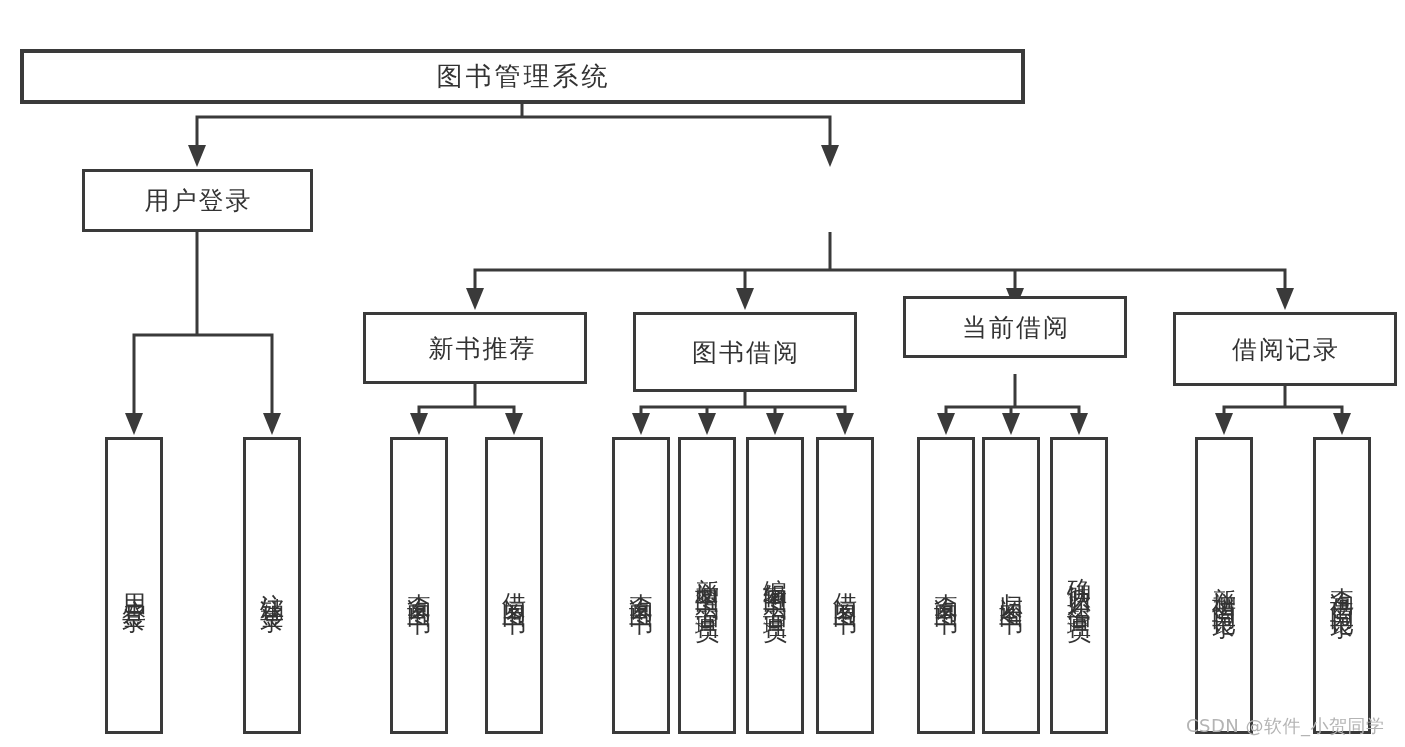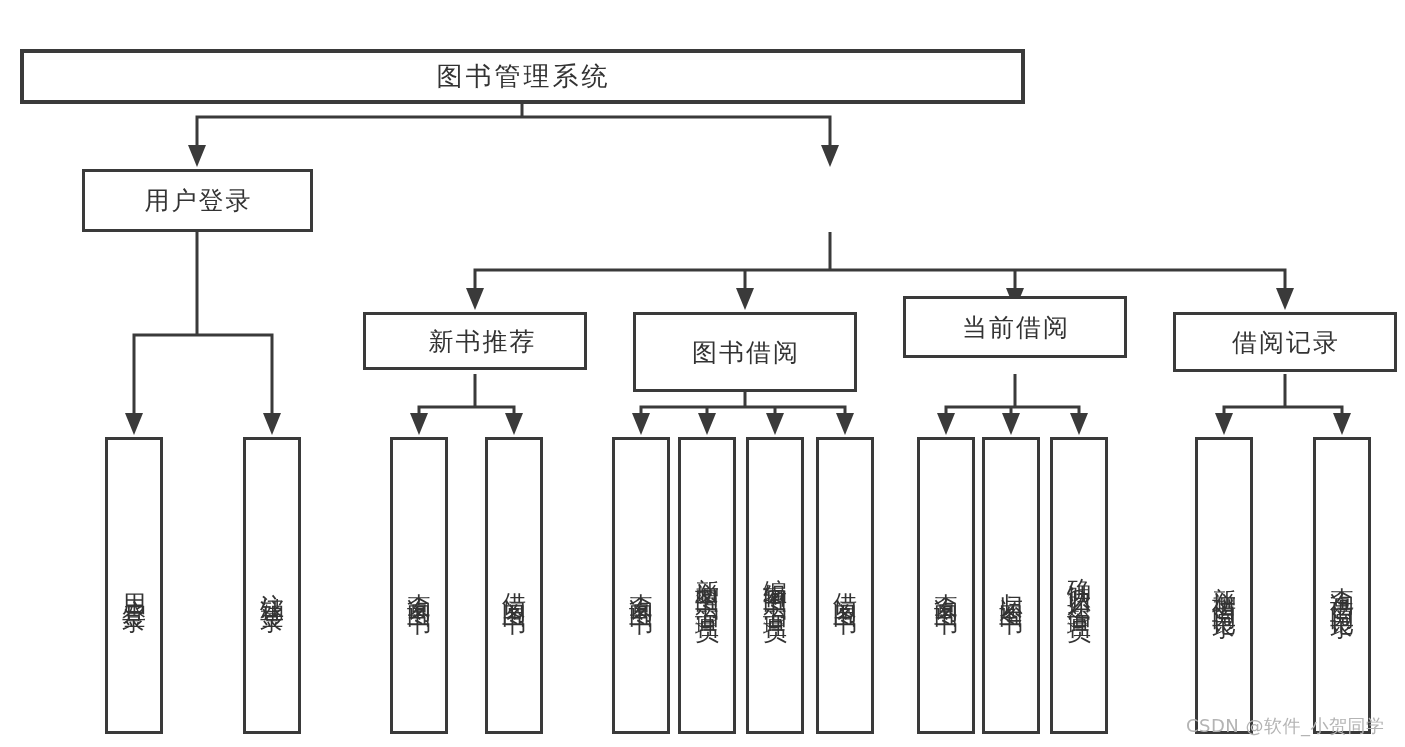--- a/index.html
+++ b/index.html
@@ -100,30 +100,30 @@
   </svg>
 
   <div class="node root" style="left:20px; top:23px; width:1005px; height:55px;margin-top:26px;">
     <span class="hlabel">图书管理系统</span>
   </div>
 
   <div class="node" style="left:82px; top:169px; width:231px; height:63px;">
     <span class="hlabel">用户登录</span>
   </div>
 
-  <div class="node" style="left:363px; top:312px; width:224px; height:58px;padding-left:13px;">
+  <div class="node" style="left:363px; top:312px; width:224px; height:72px;padding-left:13px;">
     <span class="hlabel">新书推荐</span>
   </div>
   <div class="node" style="left:633px; top:312px; width:224px; height:80px;">
     <span class="hlabel">图书借阅</span>
   </div>
   <div class="node" style="left:903px; top:296px; width:224px; height:62px;text-align:center;">
     <span class="hlabel">当前借阅</span>
   </div>
-  <div class="node" style="left:1173px; top:312px; width:224px; height:60px;">
+  <div class="node" style="left:1173px; top:312px; width:224px; height:74px;">
     <span class="hlabel">借阅记录</span>
   </div>
 
   <div class="node leaf" style="left:105px;">
     <span class="vtext">用户登录</span>
   </div>
   <div class="node leaf" style="left:243px;">
     <span class="vtext">注销登录</span>
   </div>
 

